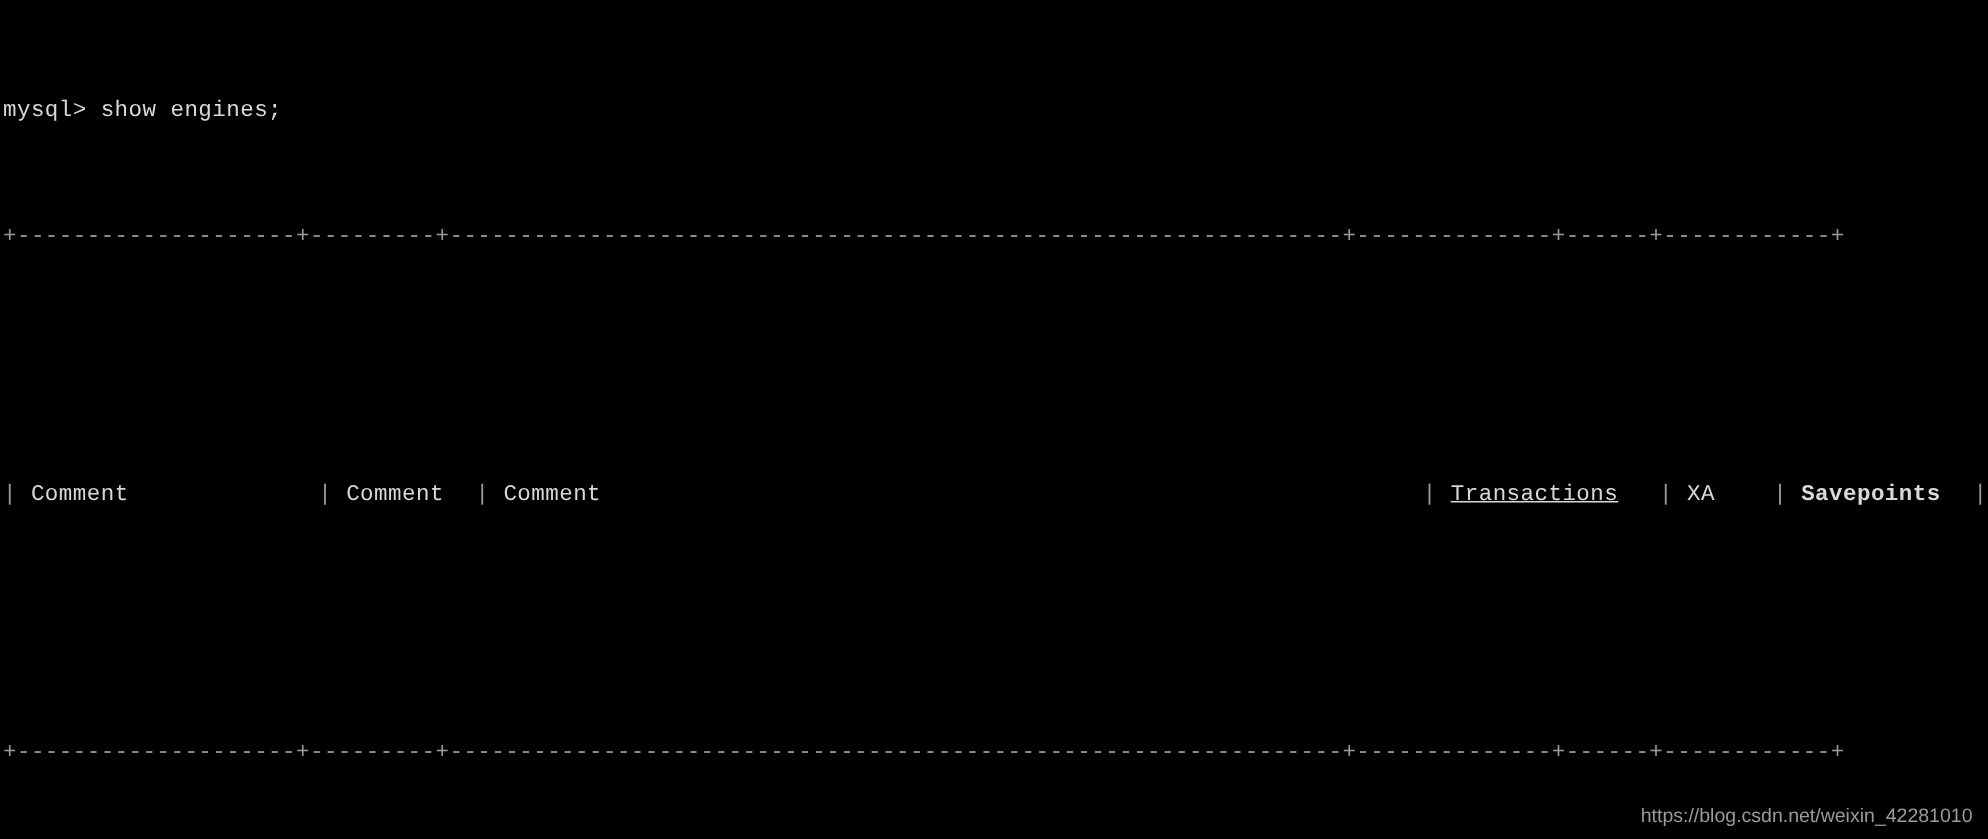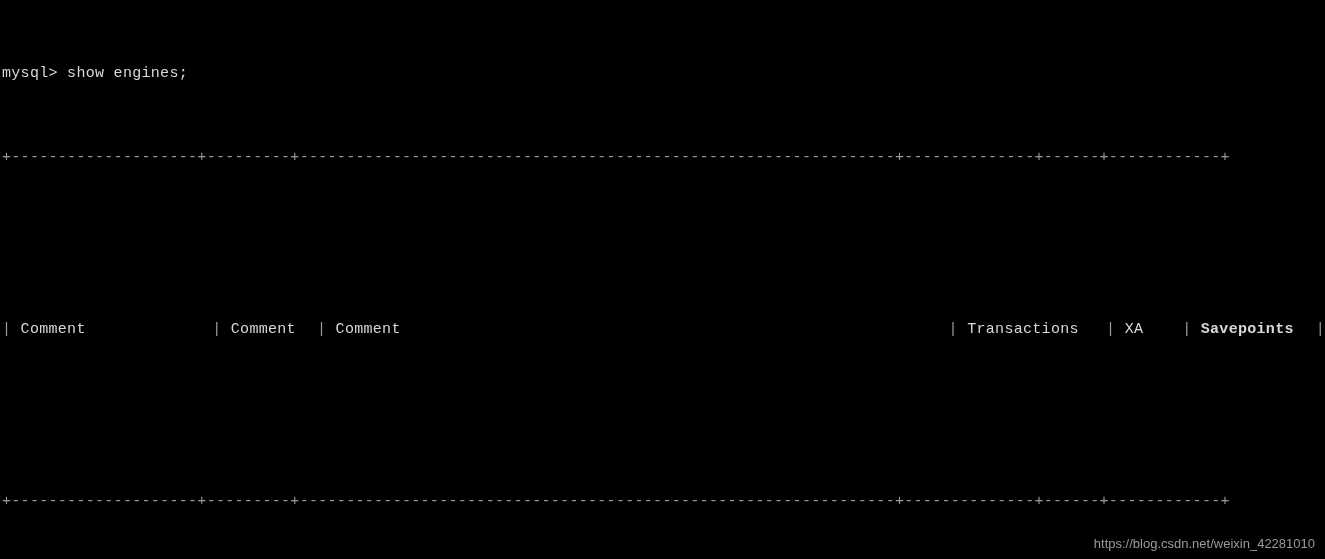--- a/index.html
+++ b/index.html
@@ -32,21 +32,21 @@
     margin: 7px 0;
   }
   .sep { color: #9a9a9a; }
   .cell {
     display: inline-block;
     white-space: pre;
   }
   .c-engine   { width: 200px; }
   .c-support  { width: 90px; }
   .c-comment  { width: 640px; }
-  .c-trans    { width: 145px; }
+  .c-trans    { width: 145px; text-decoration: underline; }
   .c-xa       { width: 60px; }
   .c-save     { width: 120px; font-weight: bold; }
   .header { font-weight: normal; }
   .spacer-row { height: 18px; }
   .watermark {
     position: absolute;
     bottom: 6px;
     right: 10px;
     font-family: Arial, sans-serif;
     font-size: 13px;

